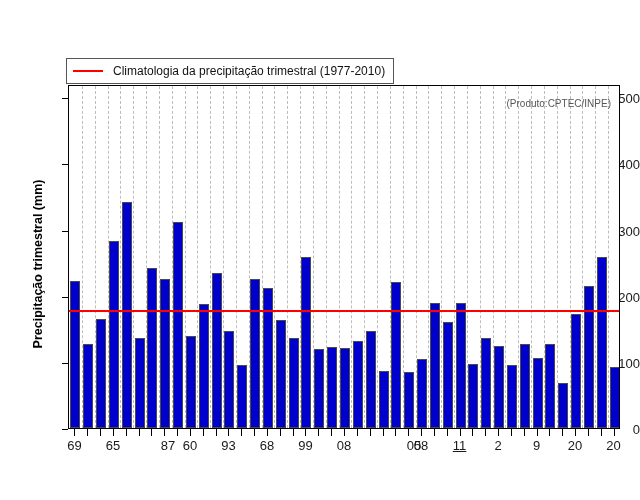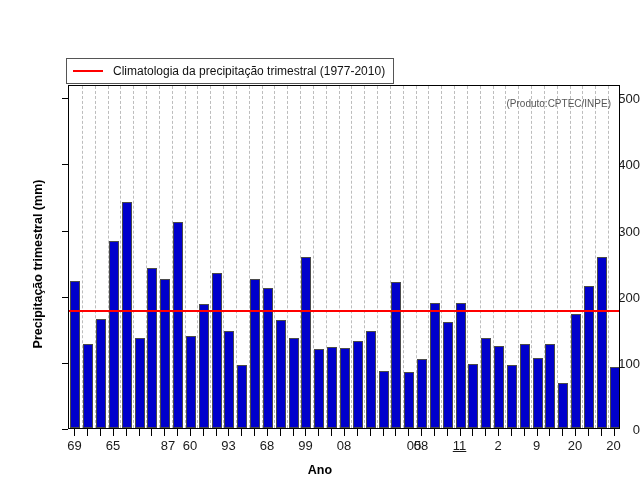--- a/index.html
+++ b/index.html
@@ -160,21 +160,20 @@
     white-space: nowrap;
   }
 </style>
 </head>
 <body>
 
 <div id="figure">
 
 
   <div id="ylabel">Precipitação trimestral (mm)</div>
-  <div id="xlabel">Ano</div>
 
   <div id="yaxis-ticks">
       <div class="ytick-label" style="top: 429px;">0</div>
       <div class="ytick-mark" style="top: 429px;"></div>
       <div class="ytick-label" style="top: 362.846px;">100</div>
       <div class="ytick-mark" style="top: 362.846px;"></div>
       <div class="ytick-label" style="top: 296.692px;">200</div>
       <div class="ytick-mark" style="top: 296.692px;"></div>
       <div class="ytick-label" style="top: 230.538px;">300</div>
       <div class="ytick-mark" style="top: 230.538px;"></div>

